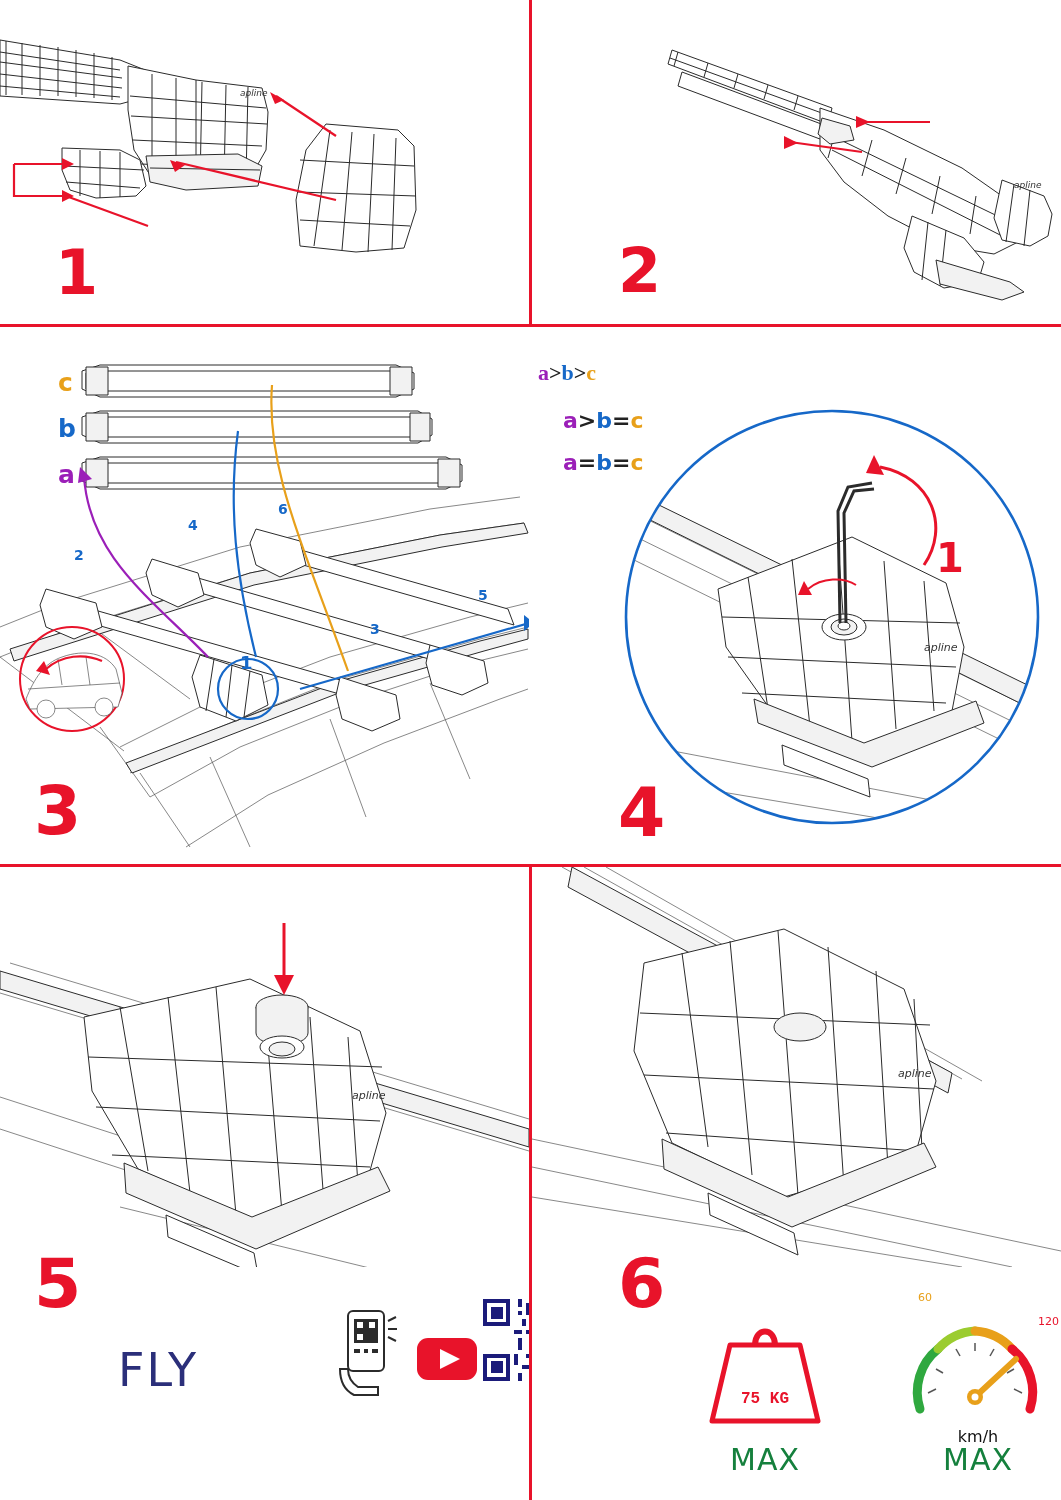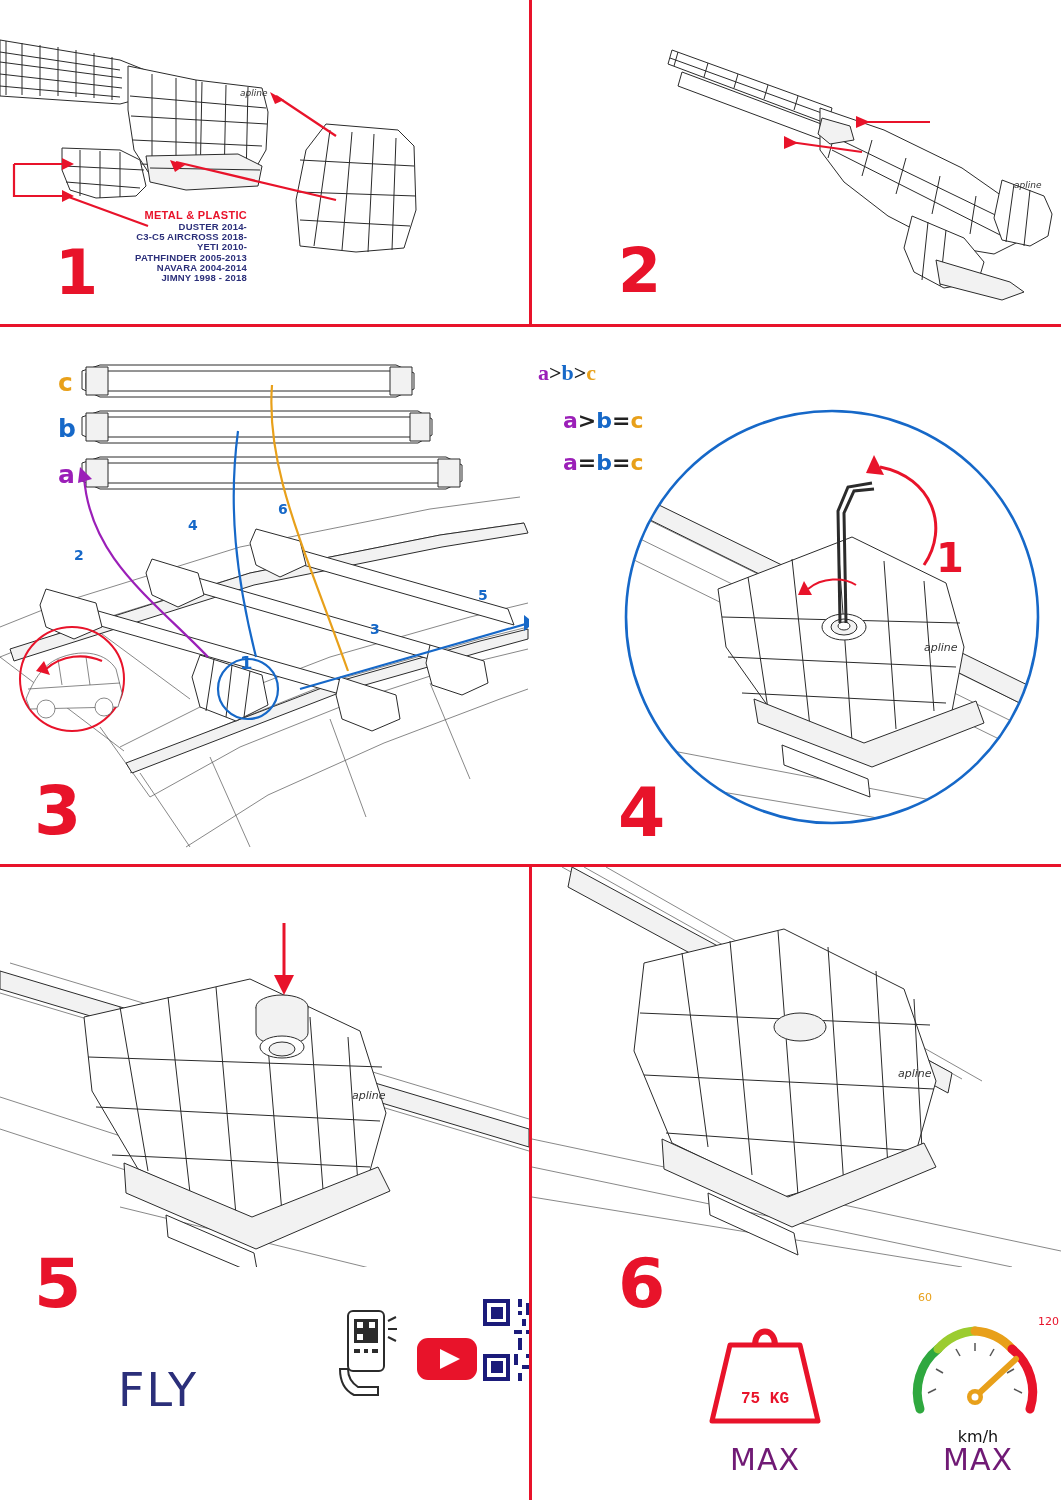--- a/index.html
+++ b/index.html
@@ -114,21 +114,21 @@
     position:absolute; left:64px; top:1425px;
     font-family:"DejaVu Sans", sans-serif;
     font-weight:700; font-size:27px; letter-spacing:-0.5px;
   }
   .brand .ap  { color:#2b2f7a; }
   .brand .part{ color:#e8132a; }
   .brand .sp  { display:inline-block; width:14px; }
 
   .maxlabel {
     position:absolute; font-family:"DejaVu Sans", sans-serif;
-    font-weight:400; font-size:30px; color:#701a75; letter-spacing:1px;
+    font-weight:400; font-size:30px; color:#15803d; letter-spacing:1px;
   }
   .kgtxt {
     position:absolute; font-family:Liberation Mono, monospace;
     font-weight:700; font-size:16px; color:#e8132a;margin-top:20px;
   }
   .kmh {
     position:absolute; font-family:"DejaVu Sans", sans-serif;
     font-size:16px; color:#111;
   }
   .spd-n {
@@ -194,29 +194,20 @@
         <path d="M14 164 L14 196 L64 196"></path>
         <path d="M14 164 L64 164"></path>
         <path d="M66 196 L148 226"></path>
       </g>
       <polygon class="redf" points="270,92 284,100 275,104"></polygon>
       <polygon class="redf" points="170,160 185,165 175,172"></polygon>
       <polygon class="redf" points="62,190 74,196 62,202"></polygon>
       <polygon class="redf" points="62,158 74,164 62,170"></polygon>
     </svg>
 
-    <div class="note" style="left:0; top:210px; width:247px;">
-      <div class="hd">METAL &amp; PLASTIC</div>
-      <div class="li">DUSTER 2014-</div>
-      <div class="li">C3-C5 AIRCROSS 2018-</div>
-      <div class="li">YETI 2010-</div>
-      <div class="li">PATHFINDER 2005-2013</div>
-      <div class="li">NAVARA 2004-2014</div>
-      <div class="li">JIMNY 1998 - 2018</div>
-    </div>
 
     <div class="step-num step-1">1</div>
   </div>
 
   <div class="panel" style="left:532px; top:0; width:529px; height:324px;">
     <svg width="529" height="324" viewBox="0 0 529 324">
 
       <g class="ln">
         <path d="M140 50 L300 108 L296 124 L136 64 Z" class="fillw"></path>
         <path d="M138 58 L298 116"></path>
@@ -460,21 +451,21 @@
         <ellipse cx="282" cy="182" rx="13" ry="7" class="fillg"></ellipse>
       </g>
       <text x="352" y="232" font-family="DejaVu Sans, sans-serif" font-size="11" font-style="italic" fill="#333">apline</text>
 
       <path class="red" style="stroke-width:3;" d="M284 56 L284 112"></path>
       <polygon class="redf" points="274,108 294,108 284,128"></polygon>
     </svg>
 
     <div class="step-num step-5" style="left:34px; top:383px;">5</div>
 
-    <div class="fly" style="left:118px; top:496px;">FLY</div>
+    <div class="fly" style="left:118px; top:476px;">FLY</div>
 
     <svg style="position:absolute; left:330px; top:440px;" width="70" height="100" viewBox="0 0 70 100">
       <rect x="18" y="4" width="36" height="60" rx="5" fill="#fff" stroke="#2b2b2b" stroke-width="2"></rect>
       <rect x="24" y="12" width="24" height="24" fill="#2b2b2b"></rect>
       <rect x="27" y="15" width="6" height="6" fill="#fff"></rect>
       <rect x="39" y="15" width="6" height="6" fill="#fff"></rect>
       <rect x="27" y="27" width="6" height="6" fill="#fff"></rect>
       <path d="M24 42 h6 v4 h-6z M34 42 h4 v4 h-4z M42 42 h6 v4 h-6z" fill="#2b2b2b"></path>
       <path d="M58 14 l8 -4 M58 22 l9 0 M58 30 l8 4" stroke="#2b2b2b" stroke-width="2" fill="none"></path>
       <path d="M10 62 c0 14 6 22 14 26 l24 0 l0 -8 l-20 0 c-6 -4 -10 -10 -10 -18z" fill="#fff" stroke="#2b2b2b" stroke-width="2"></path>

